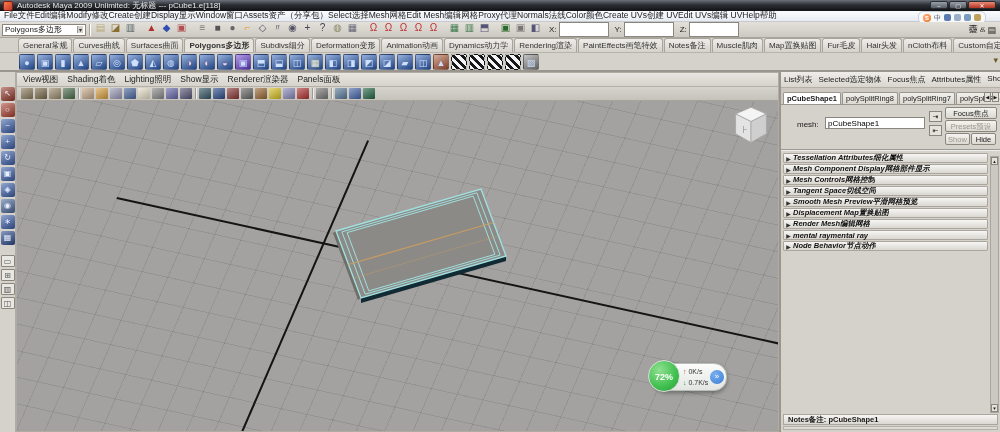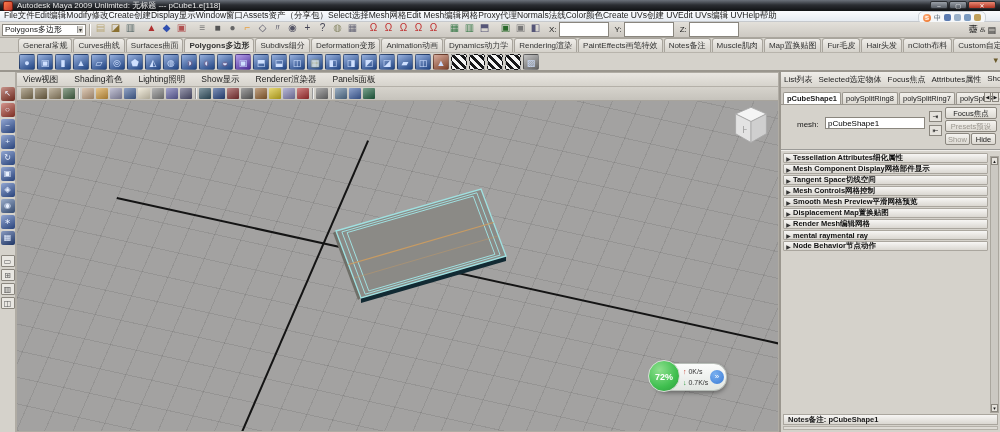--- a/index.html
+++ b/index.html
@@ -112,21 +112,21 @@
   #mesh-input{position:absolute;left:44px;top:12px;width:100px;height:12px;background:#fff;border:1px solid #8a867e;font-size:8px;box-sizing:border-box;padding:0 2px;}
   .mini-btn{position:absolute;width:13px;height:11px;background:#e5e2dc;border:1px solid #8a867e;font-size:7px;line-height:10px;text-align:center;box-sizing:border-box;}
   #ae-actions{position:absolute;right:3px;top:2px;width:52px;}
   .ae-btn{display:block;width:52px;height:12px;margin-bottom:1px;background:linear-gradient(#f5f3ef,#dcd9d2);
     border:1px solid #8a867e;border-radius:2px;font-size:7.5px;text-align:center;line-height:12px;box-sizing:border-box;}
   .ae-btn.disabled{color:#9a968e;}
   #ae-showhide{display:flex;gap:1px;}
   #ae-showhide .ae-btn{width:25px;}
   #ae-sections{position:relative;padding:2px 12px 0 2px;}
   .ae-section{display:flex;align-items:center;height:10px;margin-bottom:1px;
-    background:linear-gradient(#f7f6f4,#dad7d1);border:1px solid #aaa69e;border-radius:1px;box-sizing:border-box;}
+    background:linear-gradient(#f7f6f4,#dad7d1);border:1px solid #aaa69e;border-radius:1px;box-sizing:border-box;font-style:italic;}
   .ae-section .arr{width:9px;font-size:6px;color:#333;text-align:center;}
   .ae-section .lbl{font-size:7.5px;font-weight:bold;color:#111;white-space:nowrap;overflow:hidden;}
   #ae-scrollbar{position:absolute;right:1px;top:84px;width:9px;height:257px;background:#cbc8c2;border:1px solid #aaa69e;box-sizing:border-box;}
   .sb-btn{position:absolute;left:0;width:7px;height:8px;background:#e5e2dc;border:1px solid #8a867e;font-size:4.5px;line-height:7px;text-align:center;box-sizing:border-box;}
   #ae-notes{position:absolute;left:2px;right:2px;top:342px;height:11px;display:flex;align-items:center;
     background:linear-gradient(#f7f6f4,#dad7d1);border:1px solid #aaa69e;box-sizing:border-box;}
   #ae-notes .lbl{font-size:7.5px;font-weight:bold;padding-left:4px;}
   #ae-notes-area{position:absolute;left:2px;right:2px;top:354px;height:4px;background:#dedbd5;border:1px solid #b4b0a8;box-sizing:border-box;}
 </style>
 </head>
@@ -254,21 +254,21 @@
     <span style="display:flex;flex-direction:column">
         <span class="layout-tile">▭</span>
         <span class="layout-tile">⊞</span>
         <span class="layout-tile">▥</span>
         <span class="layout-tile">◫</span>
       </span>
   </div>
 
   <div id="viewport">
     <div id="panel-menubar">
-      <span style="display:flex;gap:16px">
+      <span style="display:flex;gap:9px">
           <span>View视图</span>
           <span>Shading着色</span>
           <span>Lighting照明</span>
           <span>Show显示</span>
           <span>Renderer渲染器</span>
           <span>Panels面板</span>
         </span>
     </div>
     <div id="panel-iconbar">
       <span style="display:flex">
@@ -375,25 +375,25 @@
         <div class="ae-section">
         <span class="arr">▶</span>
         <span class="lbl">Tessellation Attributes细化属性</span>
       </div>
         <div class="ae-section">
         <span class="arr">▶</span>
         <span class="lbl">Mesh Component Display网格部件显示</span>
       </div>
         <div class="ae-section">
         <span class="arr">▶</span>
+        <span class="lbl">Mesh Controls网格控制</span>
+      </div>
+        <div class="ae-section">
+        <span class="arr">▶</span>
         <span class="lbl">Tangent Space切线空间</span>
-      </div>
-        <div class="ae-section">
-        <span class="arr">▶</span>
-        <span class="lbl">Mesh Controls网格控制</span>
       </div>
         <div class="ae-section">
         <span class="arr">▶</span>
         <span class="lbl">Smooth Mesh Preview平滑网格预览</span>
       </div>
         <div class="ae-section">
         <span class="arr">▶</span>
         <span class="lbl">Displacement Map置换贴图</span>
       </div>
         <div class="ae-section">

